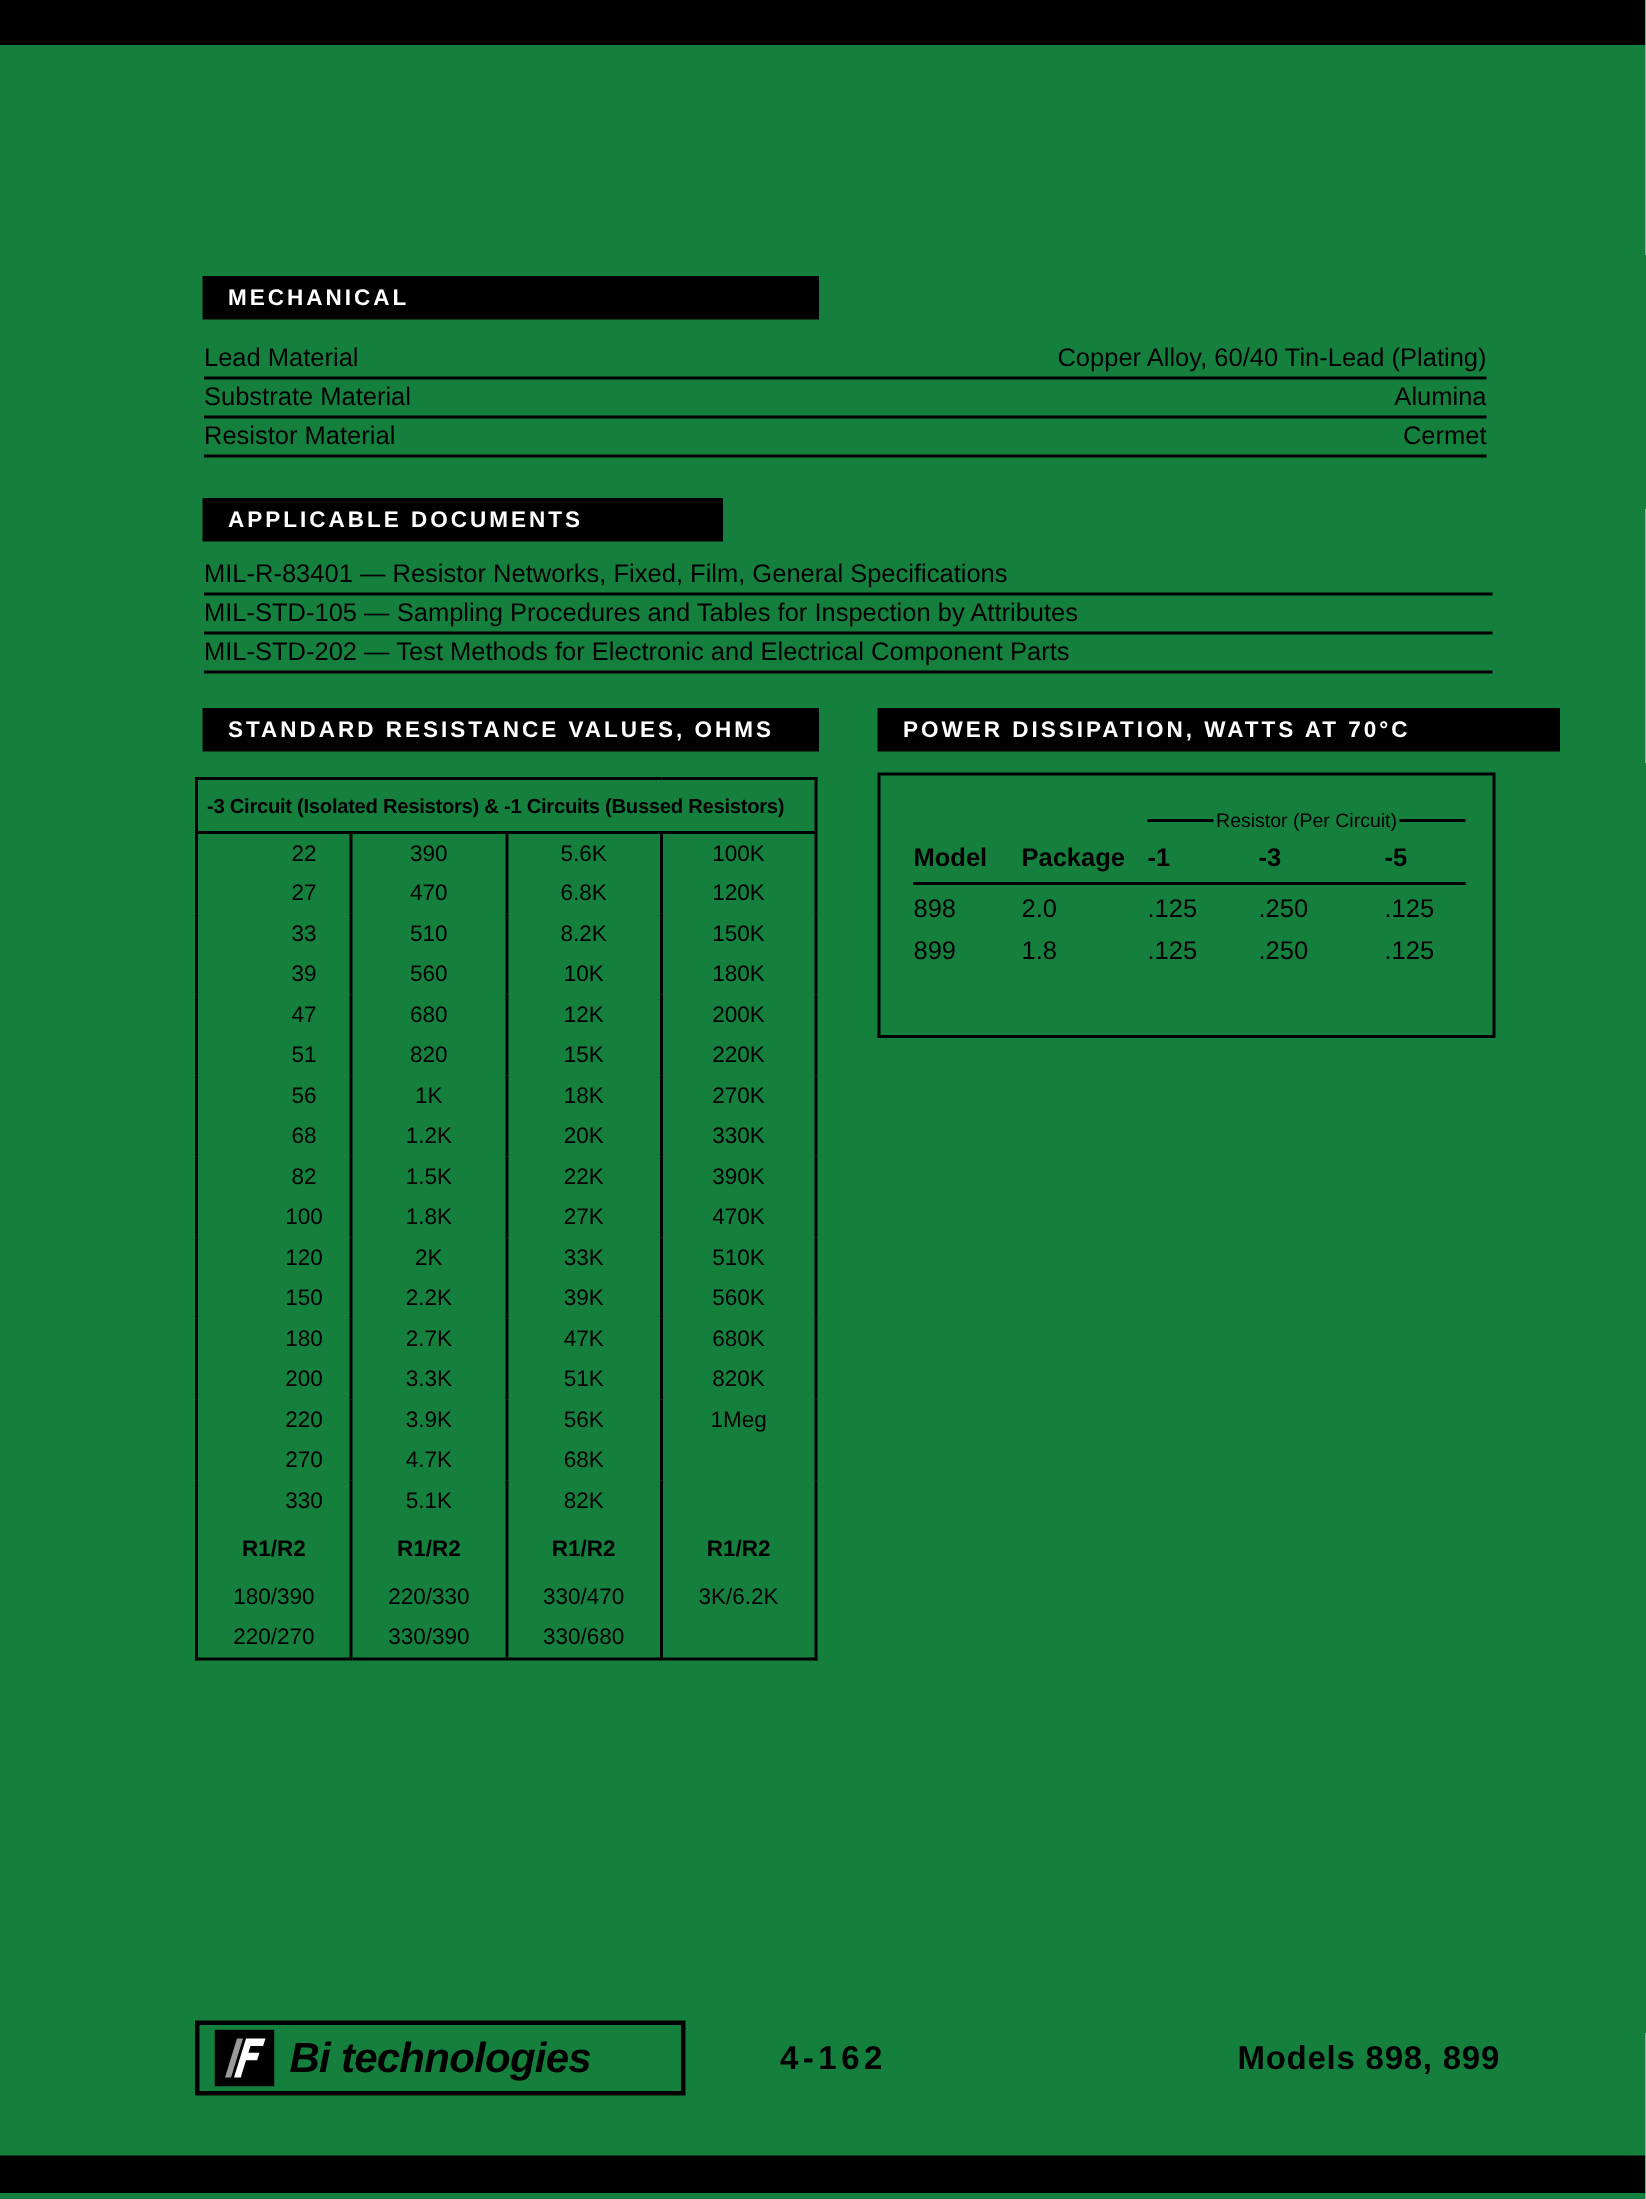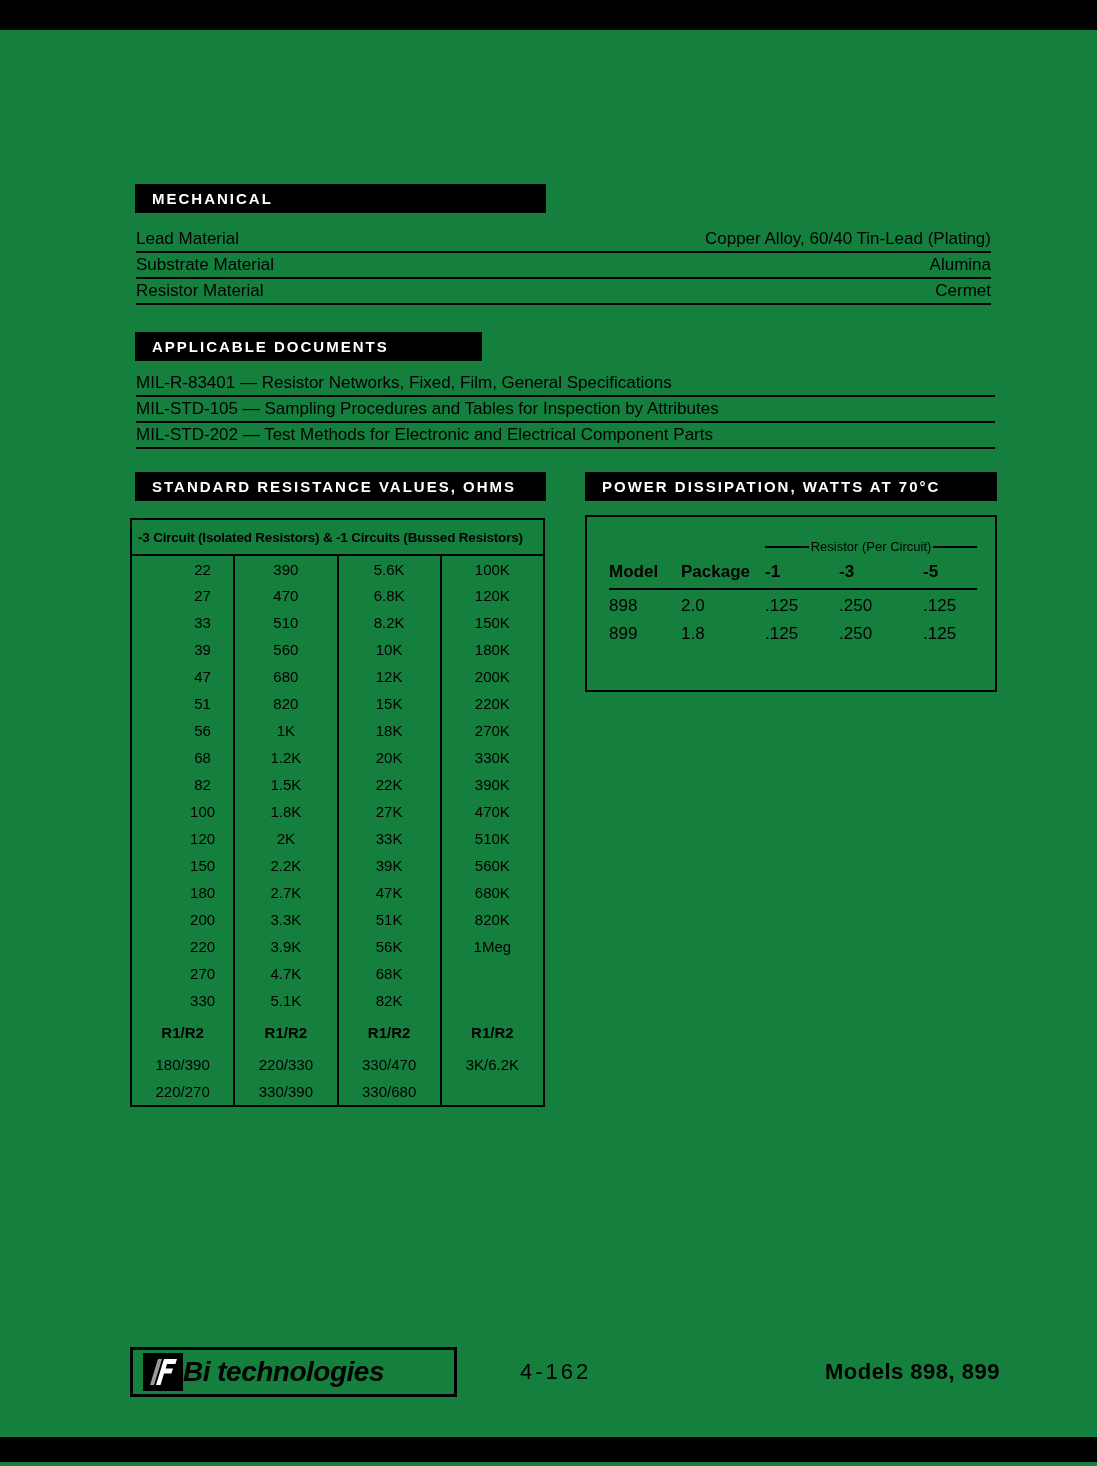--- a/index.html
+++ b/index.html
@@ -14,21 +14,21 @@
   .bottom-bar { top:1437px; height:25px; }
 
   .section-header {
     position:absolute; background:#000; color:#fff;
     font-weight:bold; font-size:15px; letter-spacing:2px;
     height:29px; line-height:29px; padding-left:17px;
   }
   .hdr-mechanical { left:135px; top:184px; width:411px; }
   .hdr-documents  { left:135px; top:332px; width:347px; }
   .hdr-resvalues  { left:135px; top:472px; width:411px; }
-  .hdr-power      { left:585px; top:472px; width:412px; }
+  .hdr-power      { left:585px; top:472px; width:455px; }
 
   .spec-rows { position:absolute; left:136px; top:227px; width:855px; }
   .spec-row {
     display:flex; justify-content:space-between; align-items:flex-end;
     height:26px; border-bottom:2px solid #000; font-size:17px; padding-bottom:2px;gap:11px;
   }
 
   .doc-list { position:absolute; left:136px; top:371px; width:859px; }
   .doc-row {
     height:26px; border-bottom:2px solid #000; font-size:17px; padding-bottom:2px;
@@ -81,27 +81,27 @@
   .span-wrap span.txt { padding:0 2px; white-space:nowrap; }
   .power-table th {
     text-align:left; font-weight:bold; padding:2px 0 6px 0;
     border-bottom:2px solid #000; font-size:17px;
   }
   .power-table td { text-align:left; padding:6px 0 2px 0; }
 
   
   .logo-box {
     position:absolute; left:130px; top:1347px; width:327px; height:50px;
-    border:3px solid #000; display:flex; align-items:center; padding:0 10px; 
+    border:3px solid #000; display:flex; align-items:center; padding:0 10px; gap:10px;
   }
   .brand-text {
     font-weight:bold; font-style:italic; font-size:28px; letter-spacing:-0.5px; white-space:nowrap;
   }
   .page-number {
-    position:absolute; left:520px; top:1359px; font-weight:normal; font-size:22px; letter-spacing:3px;
+    position:absolute; left:520px; top:1359px; font-weight:bold; font-size:22px; letter-spacing:3px;
   }
   .models-label {
     position:absolute; right:97px; top:1359px; font-weight:bold; font-size:22px; letter-spacing:0.5px;
   }
 </style>
 </head>
 <body>
 
 <div class="page">
 

